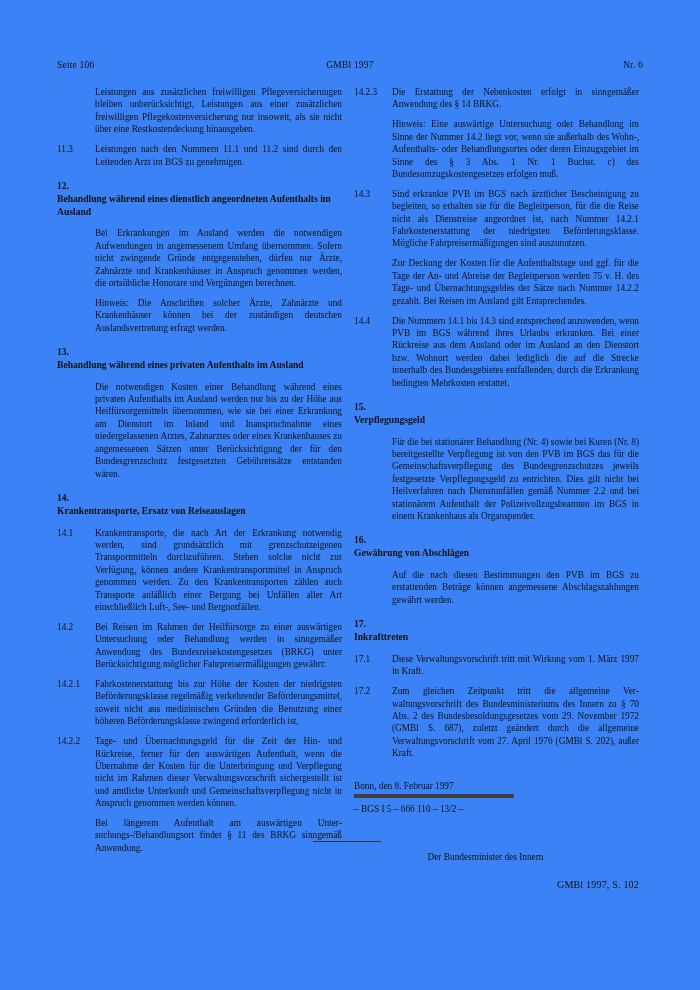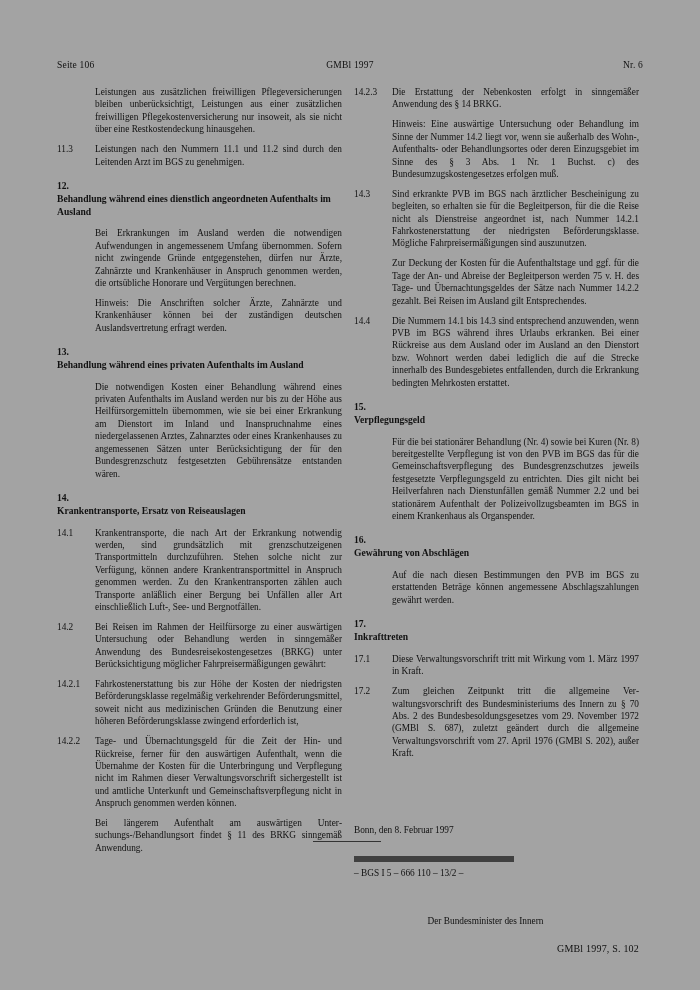--- a/index.html
+++ b/index.html
@@ -13,21 +13,21 @@
     font-family: "Liberation Serif", "DejaVu Serif", serif;
     color: #111111;
     position: relative;
     overflow: hidden;
   }
   .page {
     position: absolute;
     left: 0; top: 0;
     width: 700px;
     height: 990px;
-    background: #a3a3a3;
+    background: #3b82f6;
   }
 
   
   .runhead {
     position: absolute;
     left: 57px;
     top: 60px;
     width: 586px;
     display: flex;
     justify-content: space-between;
@@ -84,24 +84,23 @@
   .note .txt { }
 
   
   .closing {
     margin-top: 20px;
     font-size: 9.3px;
     line-height: 1.4;
   }
   .closing .place {
     display: inline-block;
-    border-bottom: 6px solid #404040;
-    padding-bottom: 19px;
+    border-bottom: 4px solid #404040;
+    padding-bottom: 1px;
     padding-right: 60px;
-    margin-top: 44px;
   }
   .closing .file {
     margin-top: 5px;
   }
   .sigblock {
     margin-top: 34px;
     text-align: center;
     font-size: 9.3px;
     line-height: 1.7;
     padding-right: 22px;

